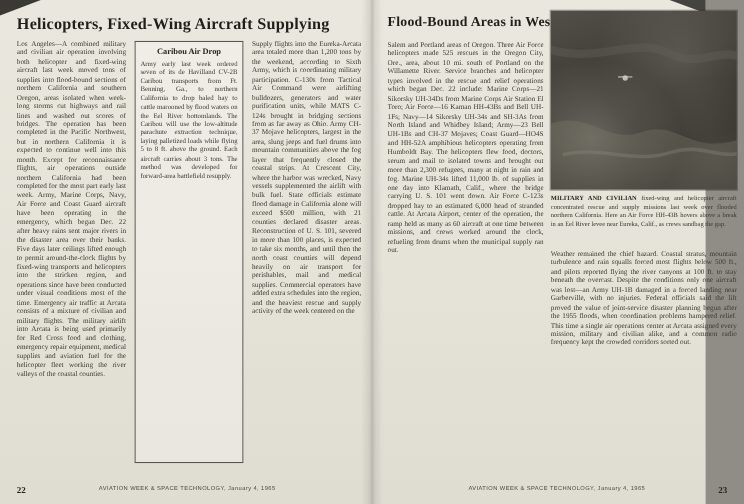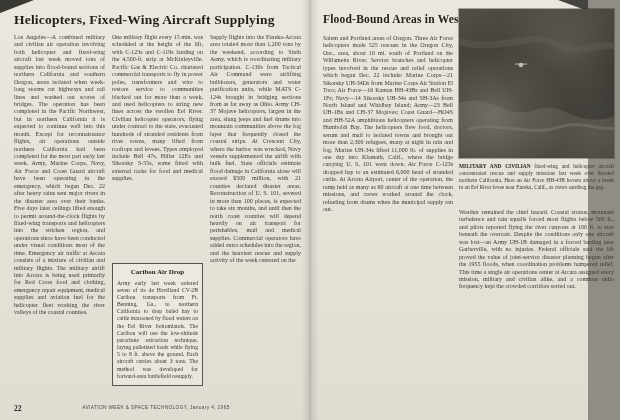--- a/index.html
+++ b/index.html
@@ -20,21 +20,21 @@
   .page { position:absolute; top:0; height:420px; width:310px; }
   .page.left  { left:0;   padding:12px 9px 0 14px; }
   .page.right { left:310px; }
 
   h1.headline { font-weight:bold; color:#211f1a; white-space:nowrap; letter-spacing:.2px; }
   .page.left h1.headline { font-size:13.5px; margin-bottom:6px; }
   .page.right h1.headline { position:absolute; left:13px; top:13px; font-size:11.5px; }
 
   .cols { display:flex; gap:7px; height:352px; overflow:hidden; }
   .col { flex:1; font-size:6px; line-height:1.24; text-align:justify; color:#3b3931; overflow:hidden; }
-  .colmid { display:flex; flex-direction:column; }
+  .colmid { display:flex; }
   .colmid .txt { flex:1; overflow:hidden; margin-bottom:4px; }
 
   .inset { border:1px solid #56534c; padding:4px 4px 5px 4px; background:rgba(255,255,255,.28); }
   .inset-title { text-align:center; font-weight:bold; font-size:7px; color:#27251f; margin-bottom:3px; }
   .inset-body { font-size:5.7px; line-height:1.26; text-align:justify; max-height:118px; overflow:hidden; }
 
   .footer { position:absolute; bottom:7px; left:14px; right:12px; height:9px; }
   .footer .ftext { position:absolute; left:0; right:0; text-align:center; top:1px;
     font-family:"Liberation Sans", sans-serif; font-size:4.8px; letter-spacing:.35px; color:#4c4a42; }
   .footer .pnum { position:absolute; top:0; font-size:7.5px; font-weight:bold; color:#27251f; }
@@ -98,16 +98,20 @@
         <rect x="56" y="54.5" width="12" height="1.2" fill="#d2d0c6" opacity="0.7"></rect>
       </svg>
     </div>
 
     <div class="caption">
       <span class="lead">MILITARY AND CIVILIAN</span><span> fixed-wing and helicopter aircraft concentrated rescue and supply missions last week over flooded northern California. Here an Air Force HH-43B hovers above a break in an Eel River levee near Eureka, Calif., as crews sandbag the gap.</span>
     </div>
 
     <div class="rcol2">Weather remained the chief hazard. Coastal stratus, mountain turbulence and rain squalls forced most flights below 500 ft., and pilots reported flying the river canyons at 100 ft. to stay beneath the overcast. Despite the conditions only one aircraft was lost—an Army UH-1B damaged in a forced landing near Garberville, with no injuries. Federal officials said the lift proved the value of joint-service disaster planning begun after the 1955 floods, when coordination problems hampered relief. This time a single air operations center at Arcata assigned every mission, military and civilian alike, and a common radio frequency kept the crowded corridors sorted out.</div>
 
+    <div class="footer fr" style="left:322px; left:12px; right:14px;">
+      <span class="ftext">AVIATION WEEK &amp; SPACE TECHNOLOGY, January 4, 1965</span>
+      <span class="pnum">23</span>
+    </div>
   </section>
 
   <div class="gutter"></div>
 </div>
 
 </body></html>

